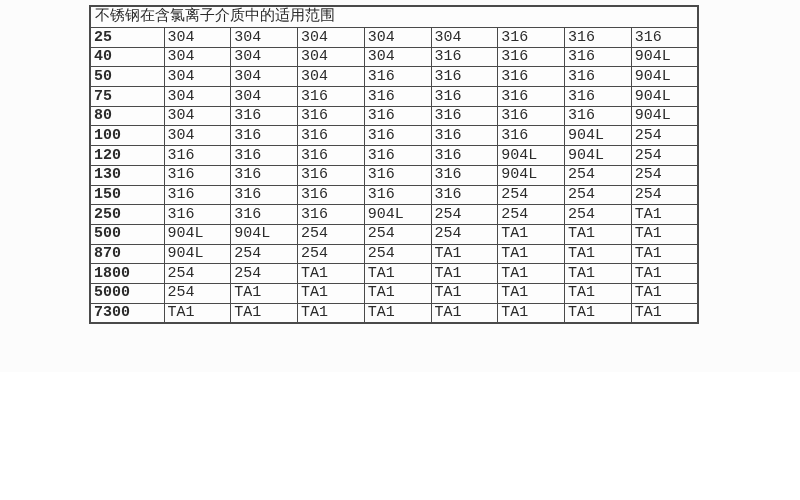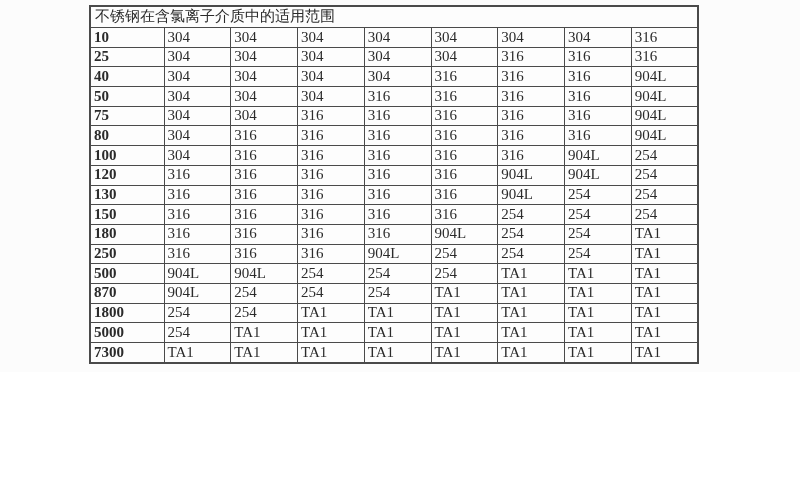--- a/index.html
+++ b/index.html
@@ -1,19 +1,19 @@
 <!DOCTYPE html>
 <html><head>
 <meta charset="utf-8">
 <style>
   html,body{margin:0;padding:0;}
   .page{
     position:relative;width:800px;height:372px;overflow:hidden;
     background:var(--bg,#fcfcfc);
-    font-family:Liberation Serif, serif;
+    font-family:Liberation Mono, monospace;
     color:var(--text,#2b2b2b);
   }
   table.steel{
     position:absolute;left:89px;top:5px;width:608px;
     border-collapse:collapse;table-layout:fixed;
     border:2px solid var(--border,#3f3f3f);
   }
   table.steel td{
     border:1px solid var(--border,#4a4a4a);
     background:#fdfdfd;
@@ -54,31 +54,20 @@
         <col style="width:66.75px">
         <col style="width:66.75px">
     </colgroup>
     <tbody>
       <tr class="row-title">
         <td colspan="9">不锈钢在含氯离子介质中的适用范围</td>
       </tr>
     </tbody>
     <tbody id="data-rows">
         <tr class="data-row">
-          <td class="rowhead">10</td>
-          <td>304</td>
-          <td>304</td>
-          <td>304</td>
-          <td>304</td>
-          <td>304</td>
-          <td>304</td>
-          <td>304</td>
-          <td>316</td>
-        </tr>
-        <tr class="data-row">
           <td class="rowhead">25</td>
           <td>304</td>
           <td>304</td>
           <td>304</td>
           <td>304</td>
           <td>304</td>
           <td>316</td>
           <td>316</td>
           <td>316</td>
         </tr>
@@ -162,31 +151,20 @@
         <tr class="data-row">
           <td class="rowhead">150</td>
           <td>316</td>
           <td>316</td>
           <td>316</td>
           <td>316</td>
           <td>316</td>
           <td>254</td>
           <td>254</td>
           <td>254</td>
-        </tr>
-        <tr class="data-row">
-          <td class="rowhead">180</td>
-          <td>316</td>
-          <td>316</td>
-          <td>316</td>
-          <td>316</td>
-          <td>904L</td>
-          <td>254</td>
-          <td>254</td>
-          <td>TA1</td>
         </tr>
         <tr class="data-row">
           <td class="rowhead">250</td>
           <td>316</td>
           <td>316</td>
           <td>316</td>
           <td>904L</td>
           <td>254</td>
           <td>254</td>
           <td>254</td>

